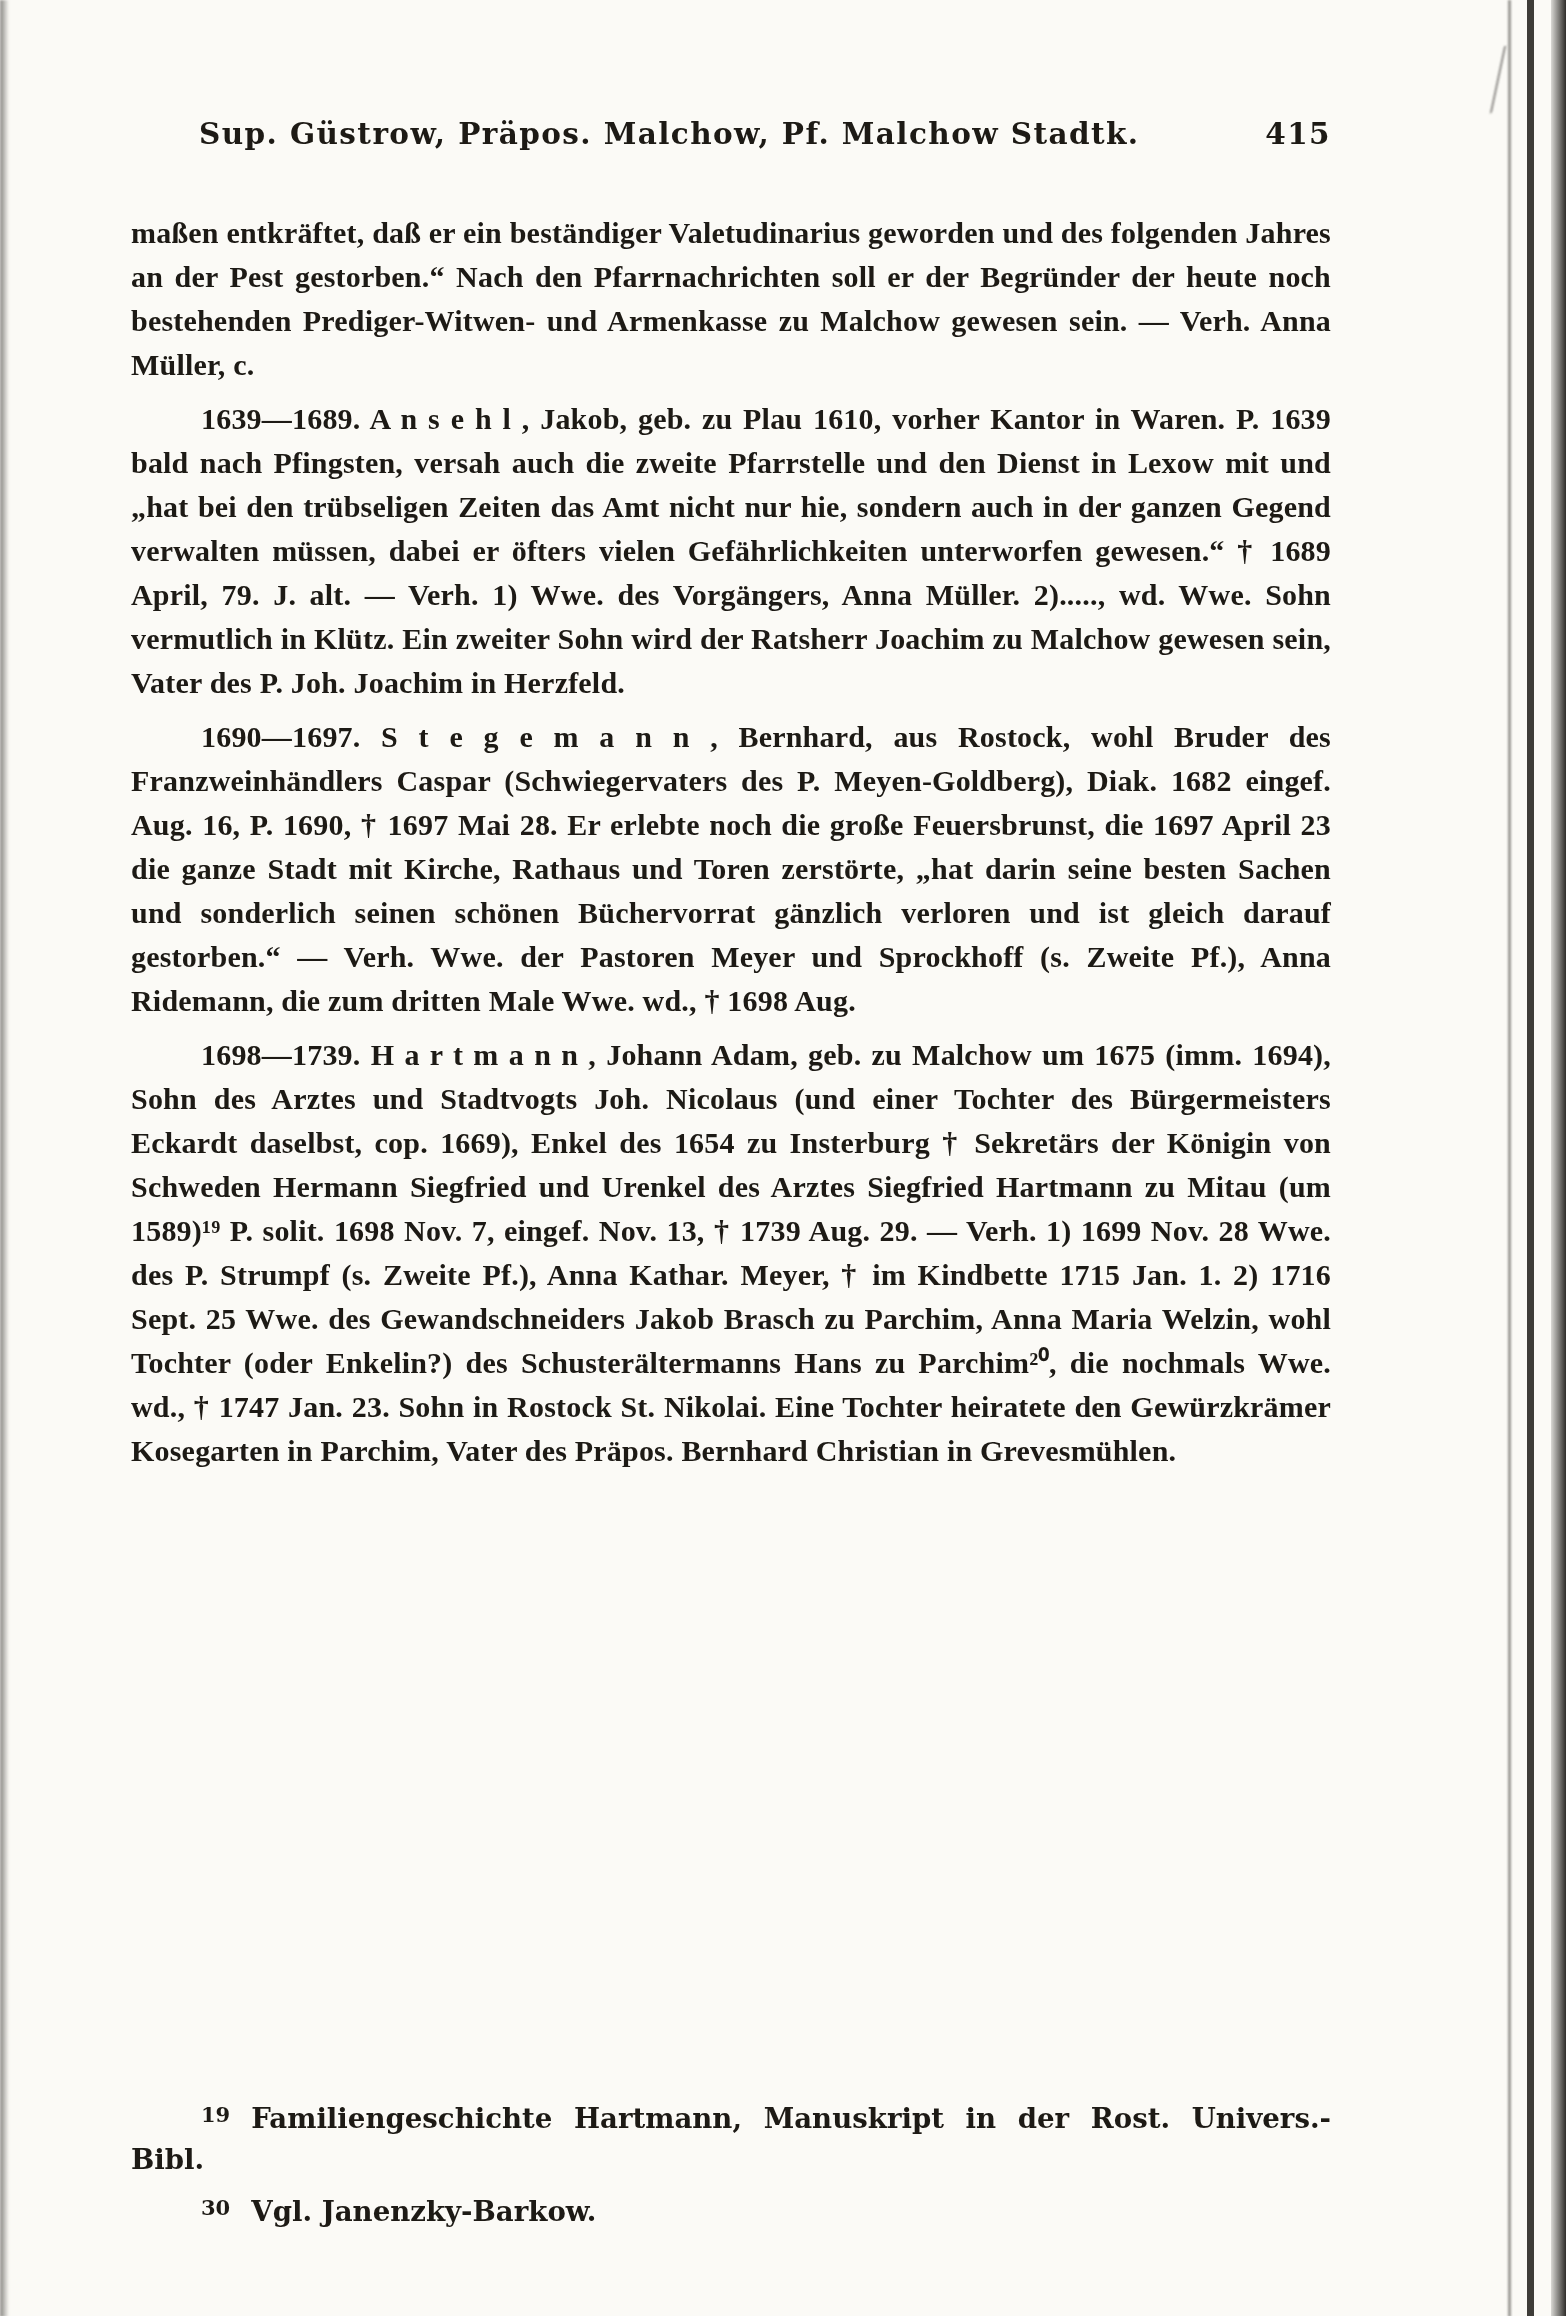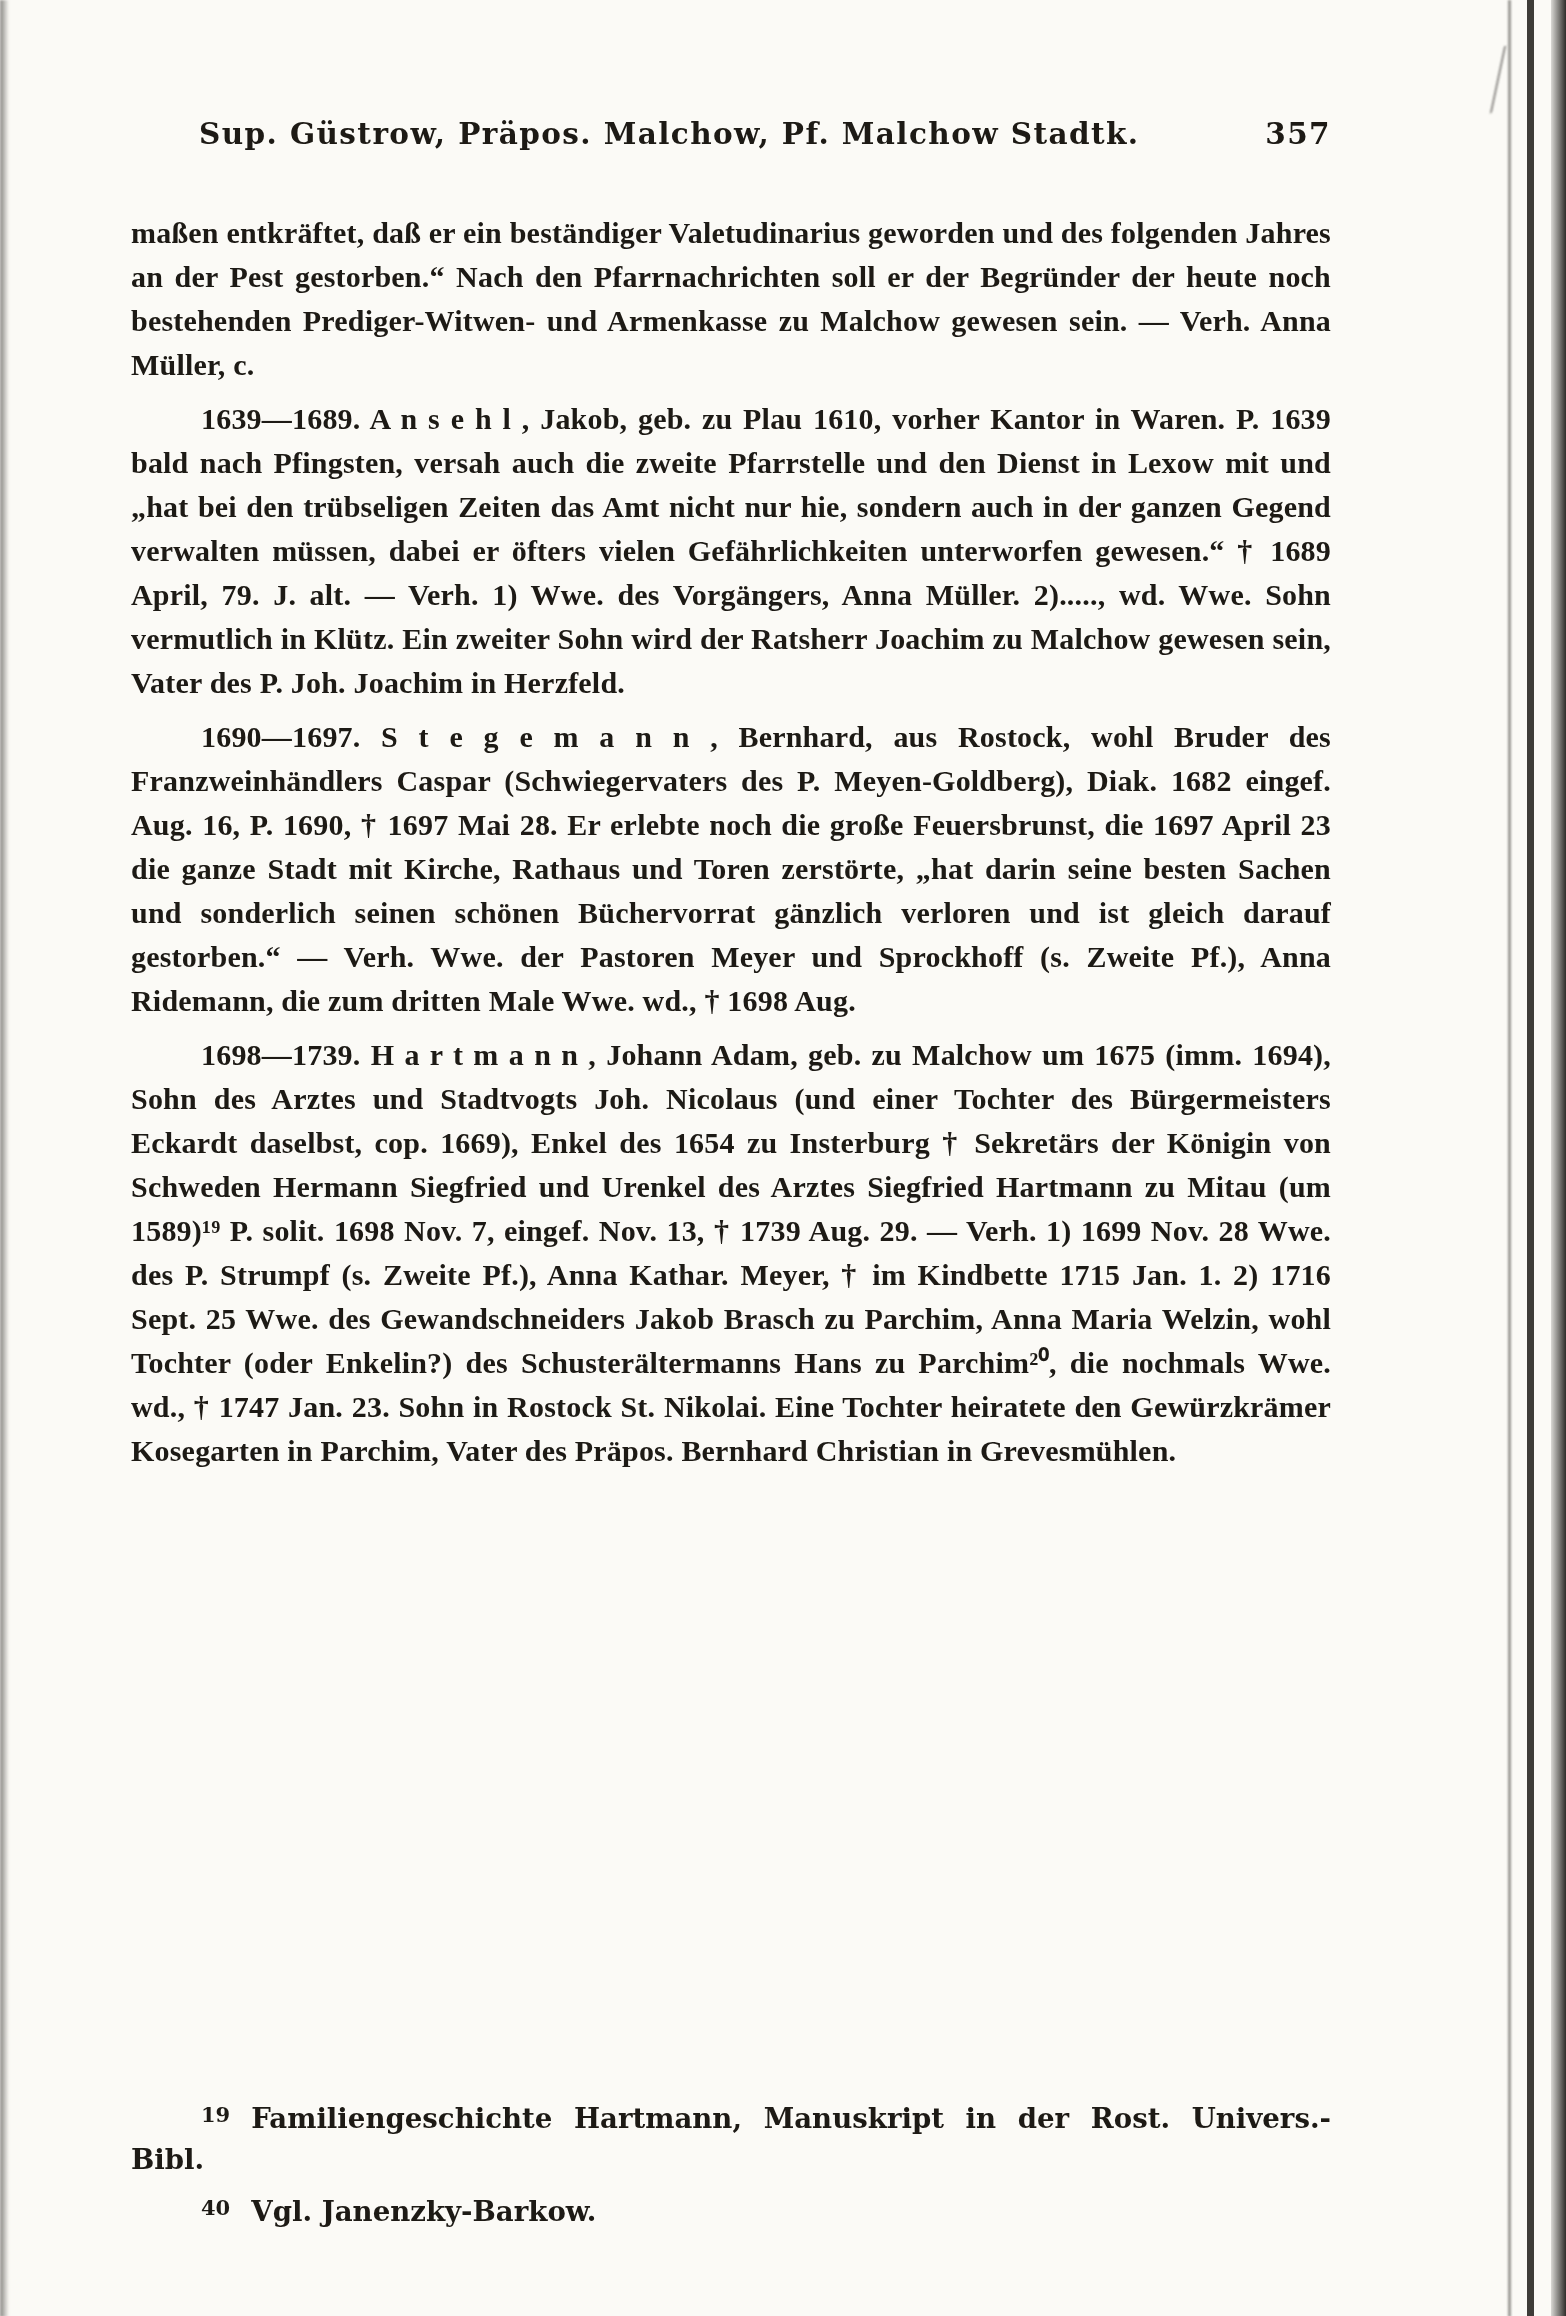--- a/index.html
+++ b/index.html
@@ -78,33 +78,33 @@
 <div class="page">
 
   <div class="edge-left"></div>
   <div class="edge-right-band"></div>
   <div class="edge-right-line1"></div>
   <div class="edge-right-line2"></div>
   <div class="corner-marks"></div>
 
   <div class="running-head">
     <span class="title">Sup. Güstrow, Präpos. Malchow, Pf. Malchow Stadtk.</span>
-    <span class="page-number">357</span>
+    <span class="page-number">415</span>
   </div>
 
   <div class="text-block">
     <p>maßen entkräftet, daß er ein beständiger Valetudinarius geworden und des folgenden Jahres an der Pest gestorben.“ Nach den Pfarrnachrichten soll er der Begründer der heute noch bestehenden Prediger-Witwen- und Armenkasse zu Malchow gewesen sein. — Verh. Anna Müller, c.</p>
     <p class="entry">1639—1689. A n s e h l , Jakob, geb. zu Plau 1610, vorher Kantor in Waren. P. 1639 bald nach Pfingsten, versah auch die zweite Pfarrstelle und den Dienst in Lexow mit und „hat bei den trübseligen Zeiten das Amt nicht nur hie, sondern auch in der ganzen Gegend verwalten müssen, dabei er öfters vielen Gefährlichkeiten unterworfen gewesen.“ † 1689 April, 79. J. alt. — Verh. 1) Wwe. des Vorgängers, Anna Müller. 2)....., wd. Wwe. Sohn vermutlich in Klütz. Ein zweiter Sohn wird der Ratsherr Joachim zu Malchow gewesen sein, Vater des P. Joh. Joachim in Herzfeld.</p>
     <p class="entry">1690—1697. S t e g e m a n n , Bernhard, aus Rostock, wohl Bruder des Franzweinhändlers Caspar (Schwiegervaters des P. Meyen-Goldberg), Diak. 1682 eingef. Aug. 16, P. 1690, † 1697 Mai 28. Er erlebte noch die große Feuersbrunst, die 1697 April 23 die ganze Stadt mit Kirche, Rathaus und Toren zerstörte, „hat darin seine besten Sachen und sonderlich seinen schönen Büchervorrat gänzlich verloren und ist gleich darauf gestorben.“ — Verh. Wwe. der Pastoren Meyer und Sprockhoff (s. Zweite Pf.), Anna Ridemann, die zum dritten Male Wwe. wd., † 1698 Aug.</p>
     <p class="entry">1698—1739. H a r t m a n n , Johann Adam, geb. zu Malchow um 1675 (imm. 1694), Sohn des Arztes und Stadtvogts Joh. Nicolaus (und einer Tochter des Bürgermeisters Eckardt daselbst, cop. 1669), Enkel des 1654 zu Insterburg † Sekretärs der Königin von Schweden Hermann Siegfried und Urenkel des Arztes Siegfried Hartmann zu Mitau (um 1589)¹⁹ P. solit. 1698 Nov. 7, eingef. Nov. 13, † 1739 Aug. 29. — Verh. 1) 1699 Nov. 28 Wwe. des P. Strumpf (s. Zweite Pf.), Anna Kathar. Meyer, † im Kindbette 1715 Jan. 1. 2) 1716 Sept. 25 Wwe. des Gewandschneiders Jakob Brasch zu Parchim, Anna Maria Welzin, wohl Tochter (oder Enkelin?) des Schusterältermanns Hans zu Parchim²⁰, die nochmals Wwe. wd., † 1747 Jan. 23. Sohn in Rostock St. Nikolai. Eine Tochter heiratete den Gewürzkrämer Kosegarten in Parchim, Vater des Präpos. Bernhard Christian in Grevesmühlen.</p>
   </div>
 
   <div class="footnotes">
     <p>
       <span class="fn-marker">19</span><span>Familiengeschichte Hartmann, Manuskript in der Rost. Univers.-Bibl.</span>
     </p>
     <p>
-      <span class="fn-marker">40</span><span>Vgl. Janenzky-Barkow.</span>
+      <span class="fn-marker">30</span><span>Vgl. Janenzky-Barkow.</span>
     </p>
   </div>
 
 </div>
 
 
 </body></html>

